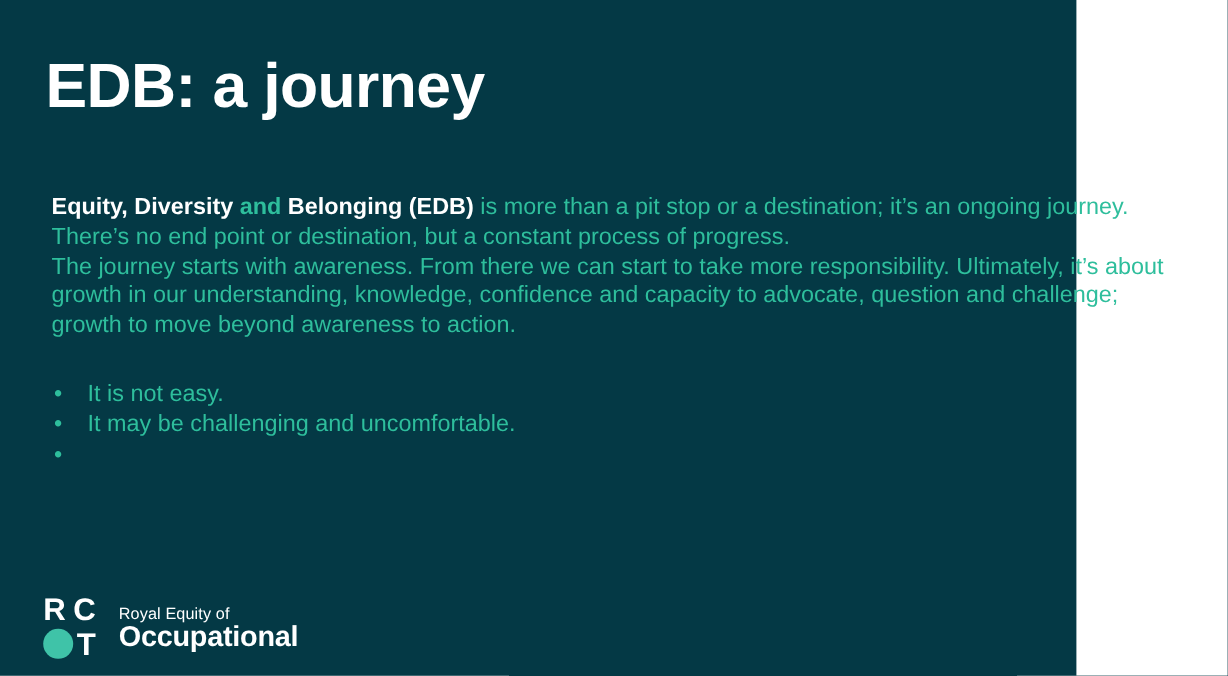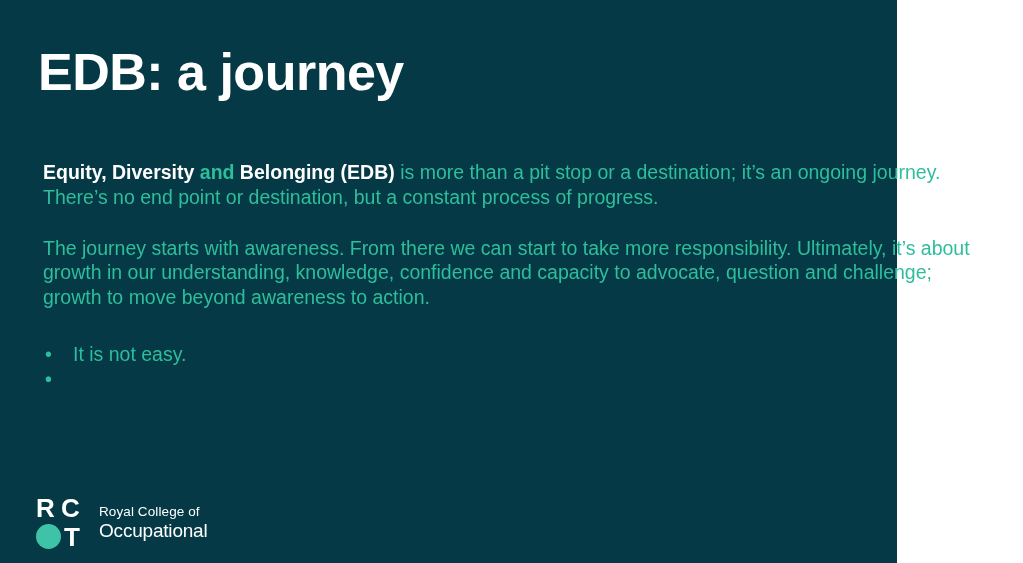--- a/index.html
+++ b/index.html
@@ -39,21 +39,21 @@
     left: 43px;
     top: 160px;
     width: 930px;
   }
   .para {
     font-size: 19.5px;
     line-height: 24.8px;
     color: #2EBE9C;
     margin: 0;
   }
-  .para-1 { margin-bottom: 26px; }
+  .para-1 { }
   .para-2 { margin-bottom: 32px; }
 
   .w-bold { font-weight: bold; color: #ffffff; }
   .t-bold { font-weight: bold; color: #2EBE9C; }
 
   
   .remember-line {
     font-size: 19.5px;
     line-height: 24.8px;
     color: #2EBE9C;
@@ -125,23 +125,23 @@
     color: #ffffff;
   }
   .logo-line-1 {
     font-size: 13.5px;
     line-height: 17px;
     font-weight: normal;
     letter-spacing: 0.1px;
   }
   .logo-line-2,
   .logo-line-3 {
-    font-size: 19px;
+    font-size: 24px;
     line-height: 21px;
-    font-weight: normal;
+    font-weight: bold;
     letter-spacing: -0.2px;
   }
 </style>
 </head>
 <body>
 
 <div class="slide">
 
   <div class="slide-title">EDB: a journey</div>
 
@@ -152,38 +152,39 @@
     <p class="para para-2">The journey starts with awareness. From there we can start to take more responsibility. Ultimately, it’s about growth in our understanding, knowledge, confidence and capacity to advocate, question and challenge; growth to move beyond awareness to action.</p>
 
 
     <ul class="bullet-list">
       <li class="bullet-item">
         <span class="bullet-dot">•</span>
         <span>It is not easy.</span>
       </li>
       <li class="bullet-item">
         <span class="bullet-dot">•</span>
+        <span>It may be challenging and uncomfortable.</span>
       </li>
       <li class="bullet-item">
         <span class="bullet-dot">•</span>
       </li>
     </ul>
 
   </div>
 
   <div class="logo">
     <div class="logo-mark">
       <div class="logo-mark-row">
         <span class="mark-letter r">R</span>
         <span class="mark-letter c">C</span>
       </div>
       <div class="logo-mark-row">
         <span class="mark-circle"></span>
         <span class="mark-letter t">T</span>
       </div>
     </div>
     <div class="logo-text">
-      <div class="logo-line-1">Royal College of</div>
+      <div class="logo-line-1">Royal Equity of</div>
       <div class="logo-line-2">Occupational</div>
     </div>
   </div>
 
 </div>
 
 </body></html>

